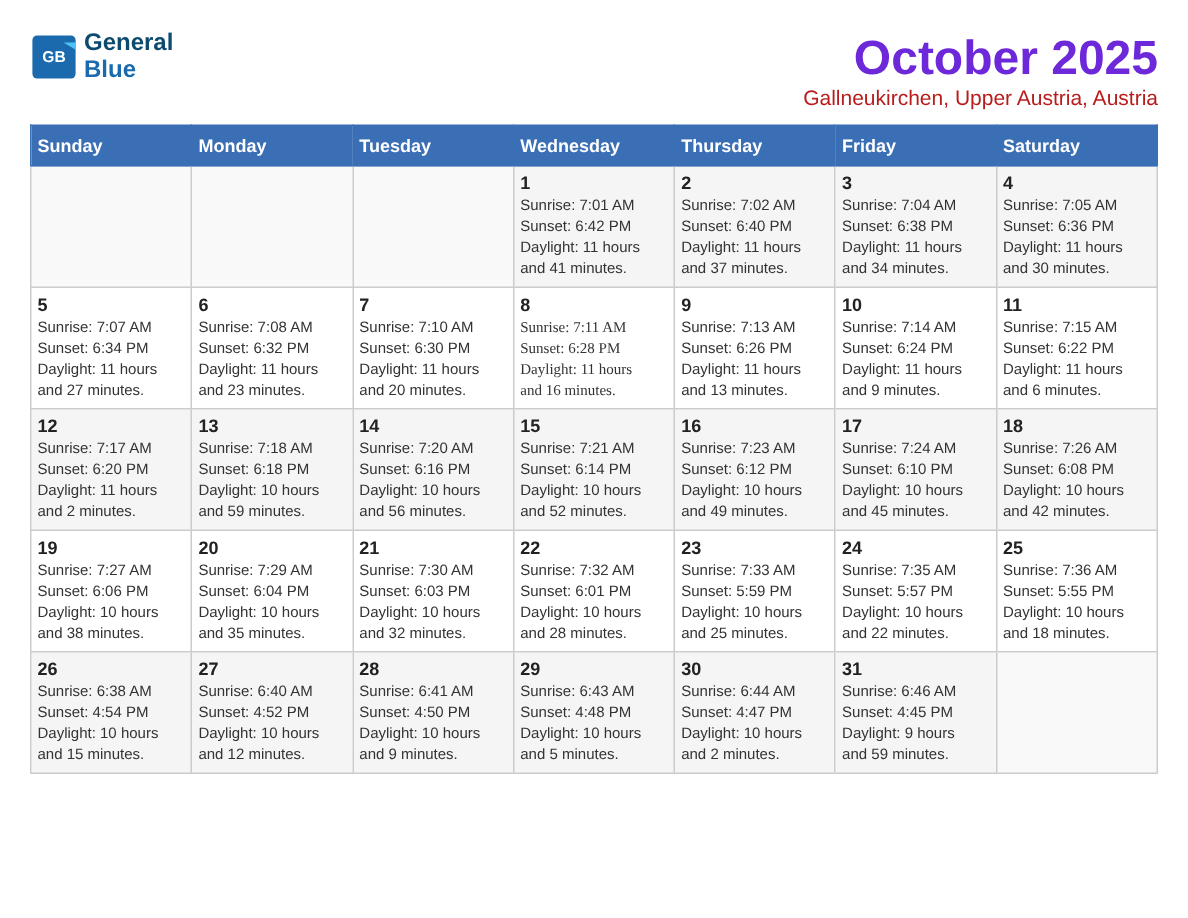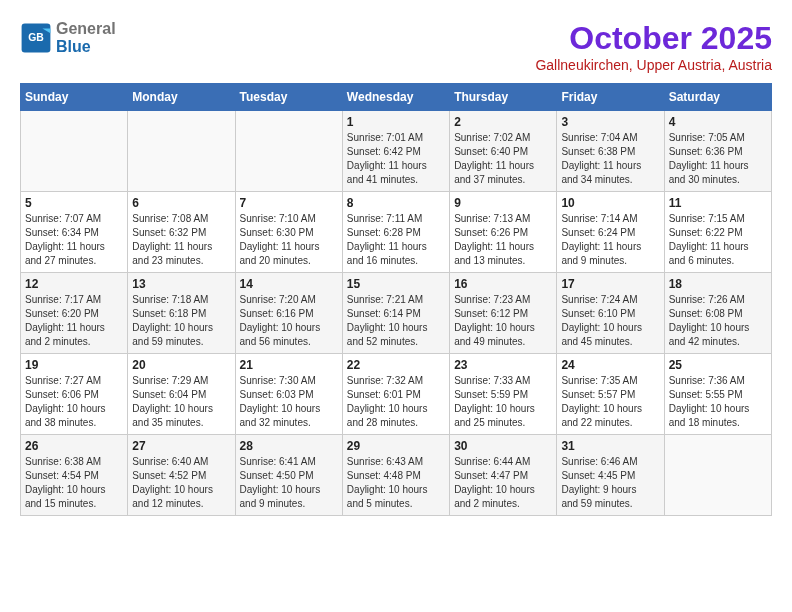--- a/index.html
+++ b/index.html
@@ -86,21 +86,21 @@
 <body>
 
 <div class="header">
   <div class="logo">
     <svg class="logo-icon" viewBox="0 0 40 40">
       <rect x="2" y="2" width="36" height="36" rx="4" fill="#1a6aad"></rect>
       <text x="20" y="24" font-size="13" font-weight="bold" fill="white" text-anchor="middle" font-family="Arial">GB</text>
       <polygon points="28,8 38,14 38,8" fill="#4fc3f7"></polygon>
     </svg>
     <div>
-      <div style="font-size:16px;font-weight:bold;color:#737373;line-height:1.1">General</div>
+      <div style="font-size:16px;font-weight:bold;color:#0c4a6e;line-height:1.1">General</div>
       <div style="font-size:16px;font-weight:bold;color:#1a6aad;line-height:1.1">Blue</div>
     </div>
   </div>
   <div class="title-area">
     <div class="month-title">October 2025</div>
     <div class="location">Gallneukirchen, Upper Austria, Austria</div>
   </div>
 </div>
 
 <table>
@@ -166,21 +166,21 @@
         </td>
         <td>
           <div class="day-num">7</div>
           <div class="day-info" style="white-space: pre-line;">Sunrise: 7:10 AM
 Sunset: 6:30 PM
 Daylight: 11 hours
 and 20 minutes.</div>
         </td>
         <td>
           <div class="day-num">8</div>
-          <div class="day-info" style="white-space: pre-line;">Sunrise: 7:11 AM
+          <div class="day-info" style="white-space: pre-line; font-family: Liberation Serif, serif;">Sunrise: 7:11 AM
 Sunset: 6:28 PM
 Daylight: 11 hours
 and 16 minutes.</div>
         </td>
         <td>
           <div class="day-num">9</div>
           <div class="day-info" style="white-space: pre-line;">Sunrise: 7:13 AM
 Sunset: 6:26 PM
 Daylight: 11 hours
 and 13 minutes.</div>

